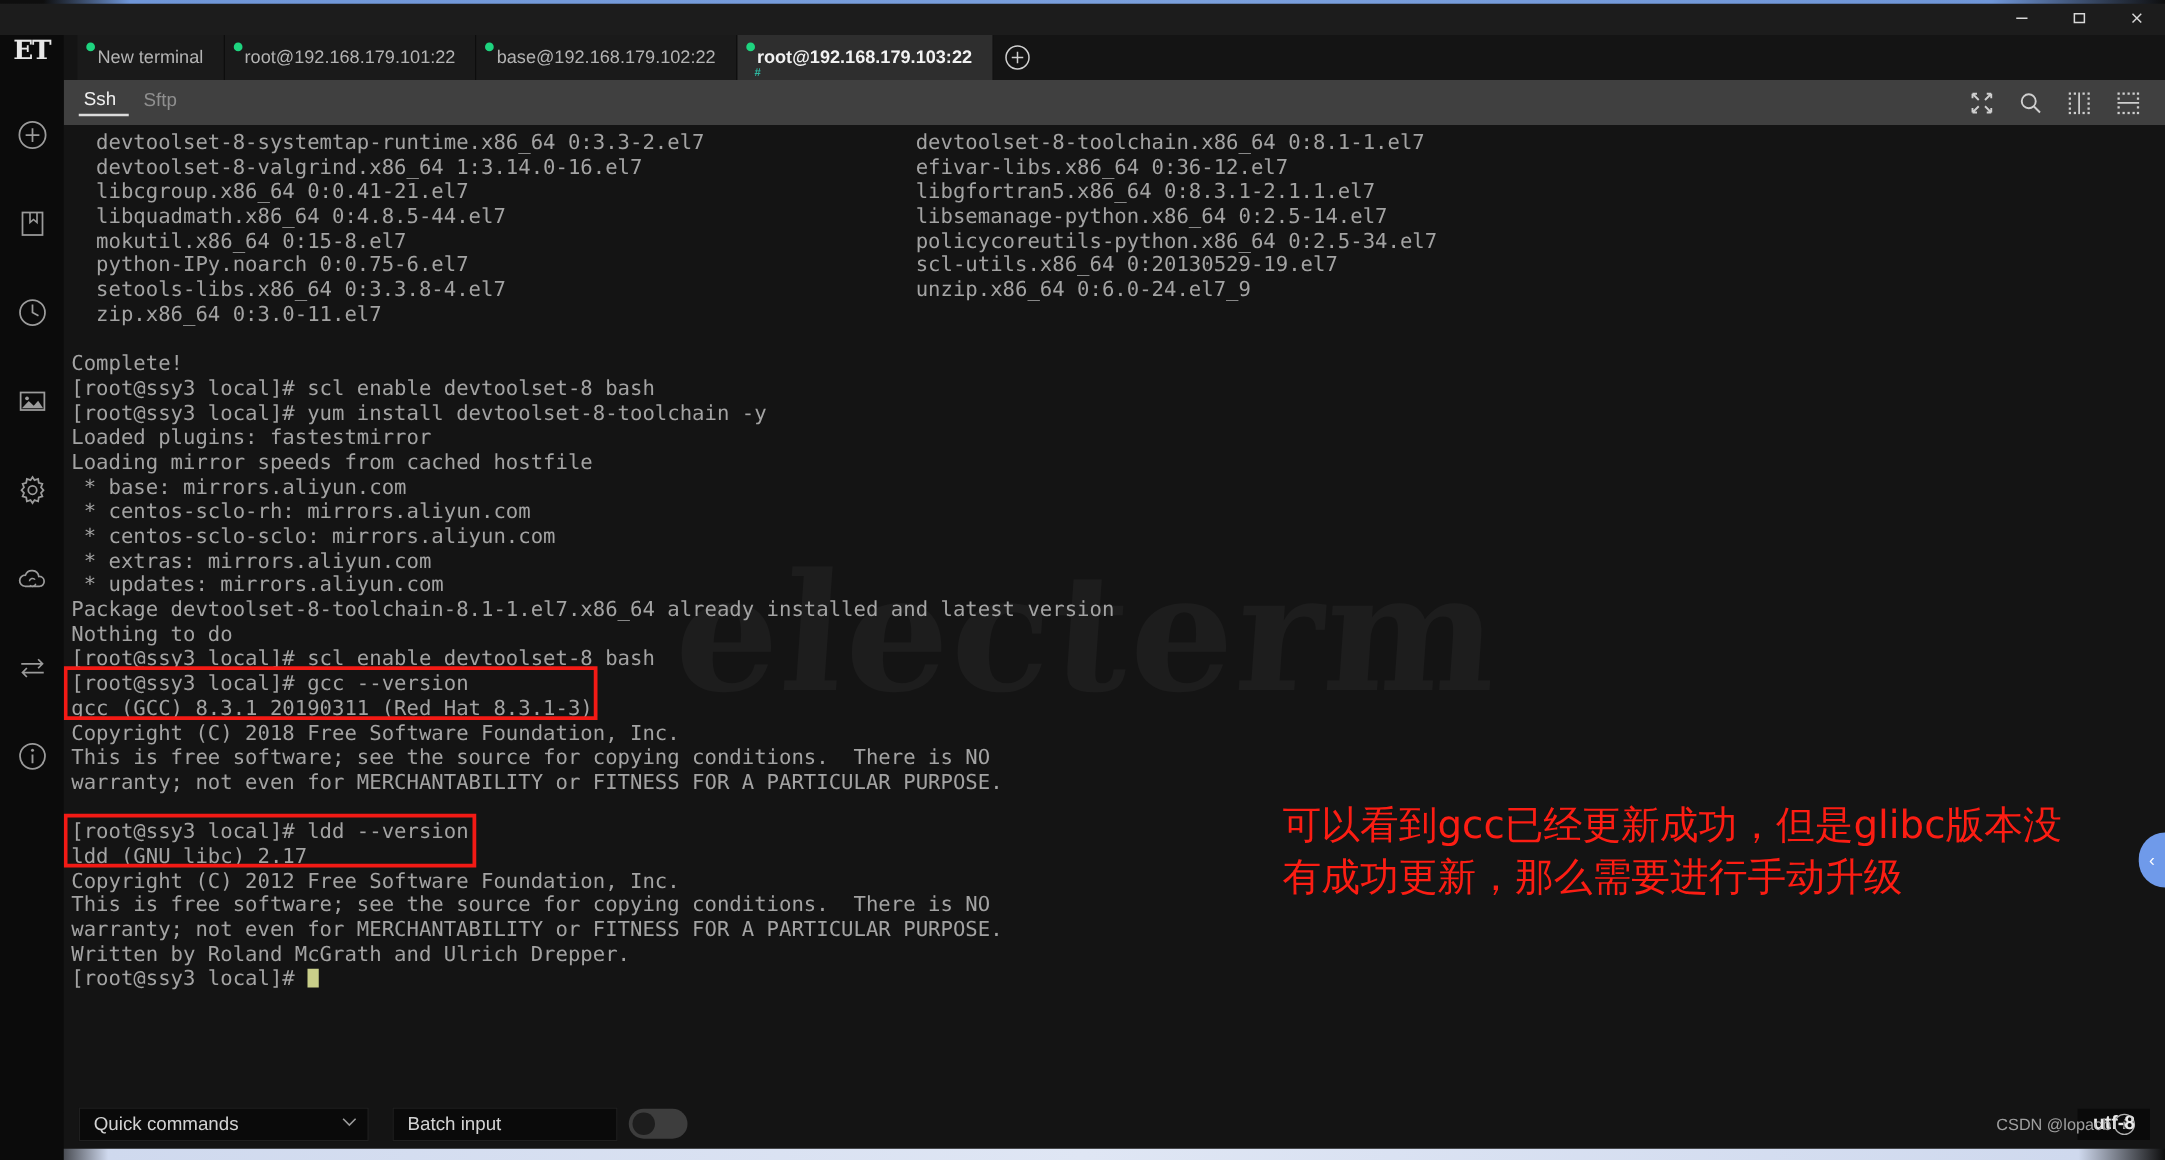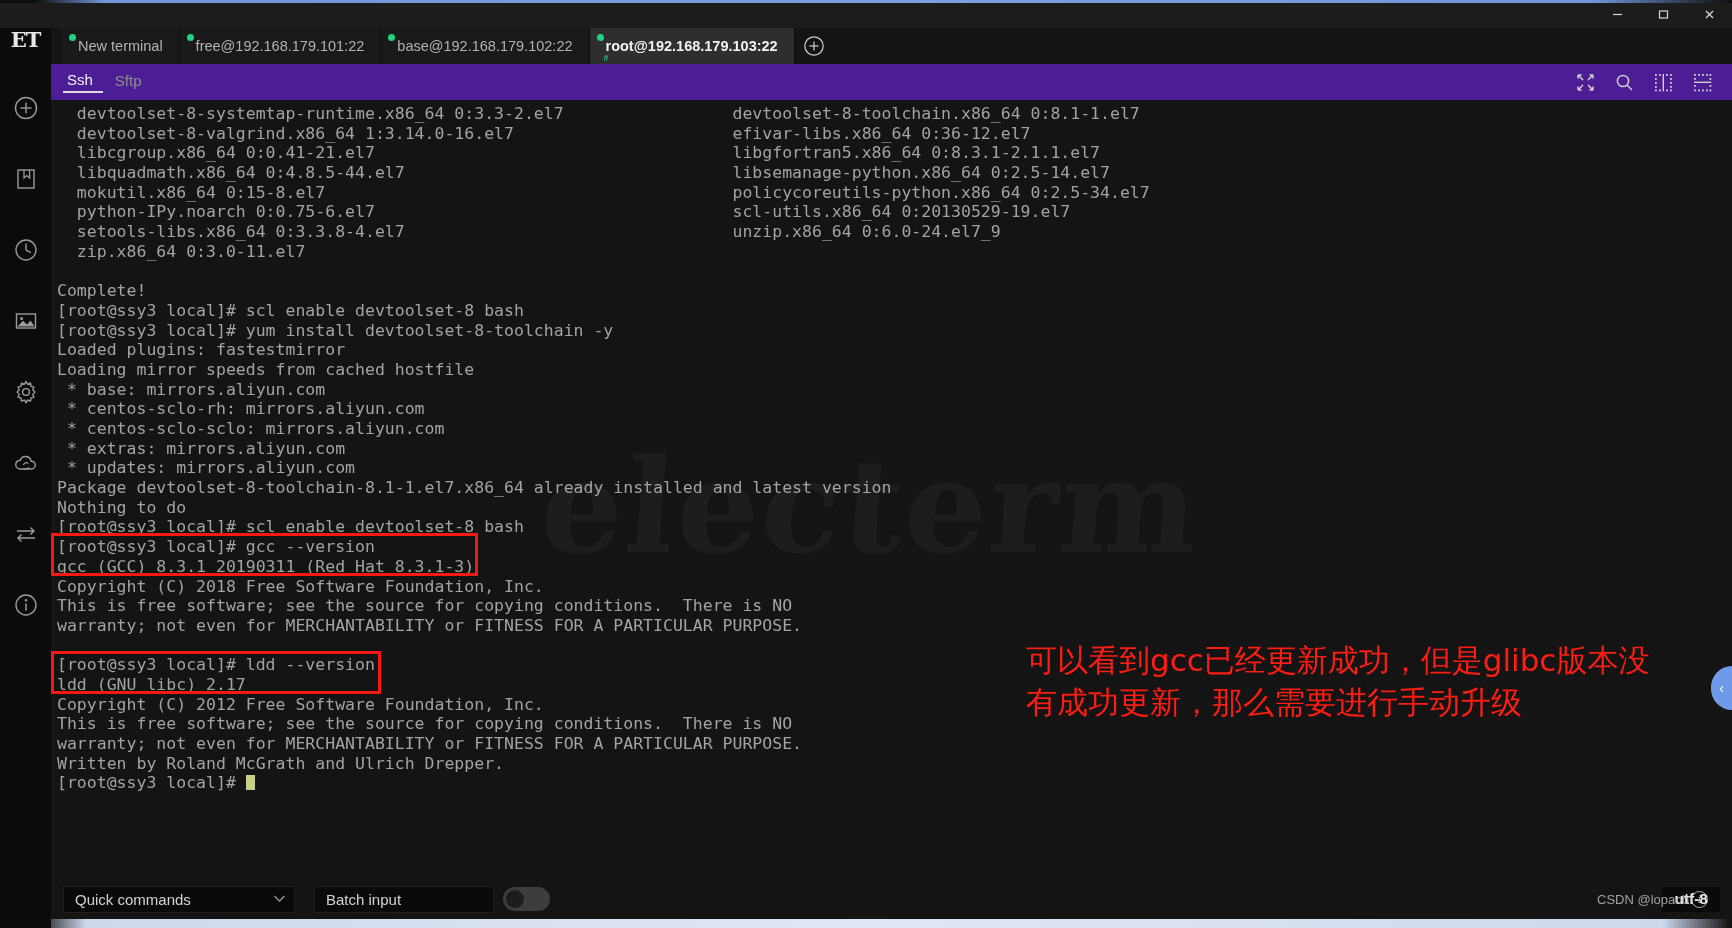--- a/index.html
+++ b/index.html
@@ -92,21 +92,21 @@
   .tab-add {
     width: 38px;
     display: flex; align-items: center; justify-content: center;
     color: #cfcfcf;
   }
 
   
   .subbar {
     position: absolute; left: 51px; top: 64px;
     width: 1681px; height: 36px;
-    background: #4c1d95;
+    background: #404040;
     display: flex; align-items: center;
     padding-left: 12px;
     justify-content: center;
   }
   .subtab {
     color: #8f8f8f; font-size: 15px;
     padding: 0 10px 3px 4px;
     margin-right: 8px;
   }
   .subtab.active { color: #f0f0f0; border-bottom: 2px solid #dcdcdc; }
@@ -349,21 +349,21 @@
     </div>
   </div>
 
   <div class="tabbar">
     <div class="tab">
       <span class="dot"></span>
       <span>New terminal</span>
     </div>
     <div class="tab">
       <span class="dot"></span>
-      <span>free@192.168.179.101:22</span>
+      <span>root@192.168.179.101:22</span>
     </div>
     <div class="tab">
       <span class="dot"></span>
       <span>base@192.168.179.102:22</span>
     </div>
     <div class="tab active">
       <span class="dot"></span>
       <span>root@192.168.179.103:22</span>
       <span class="hashmark">#</span>
     </div>

